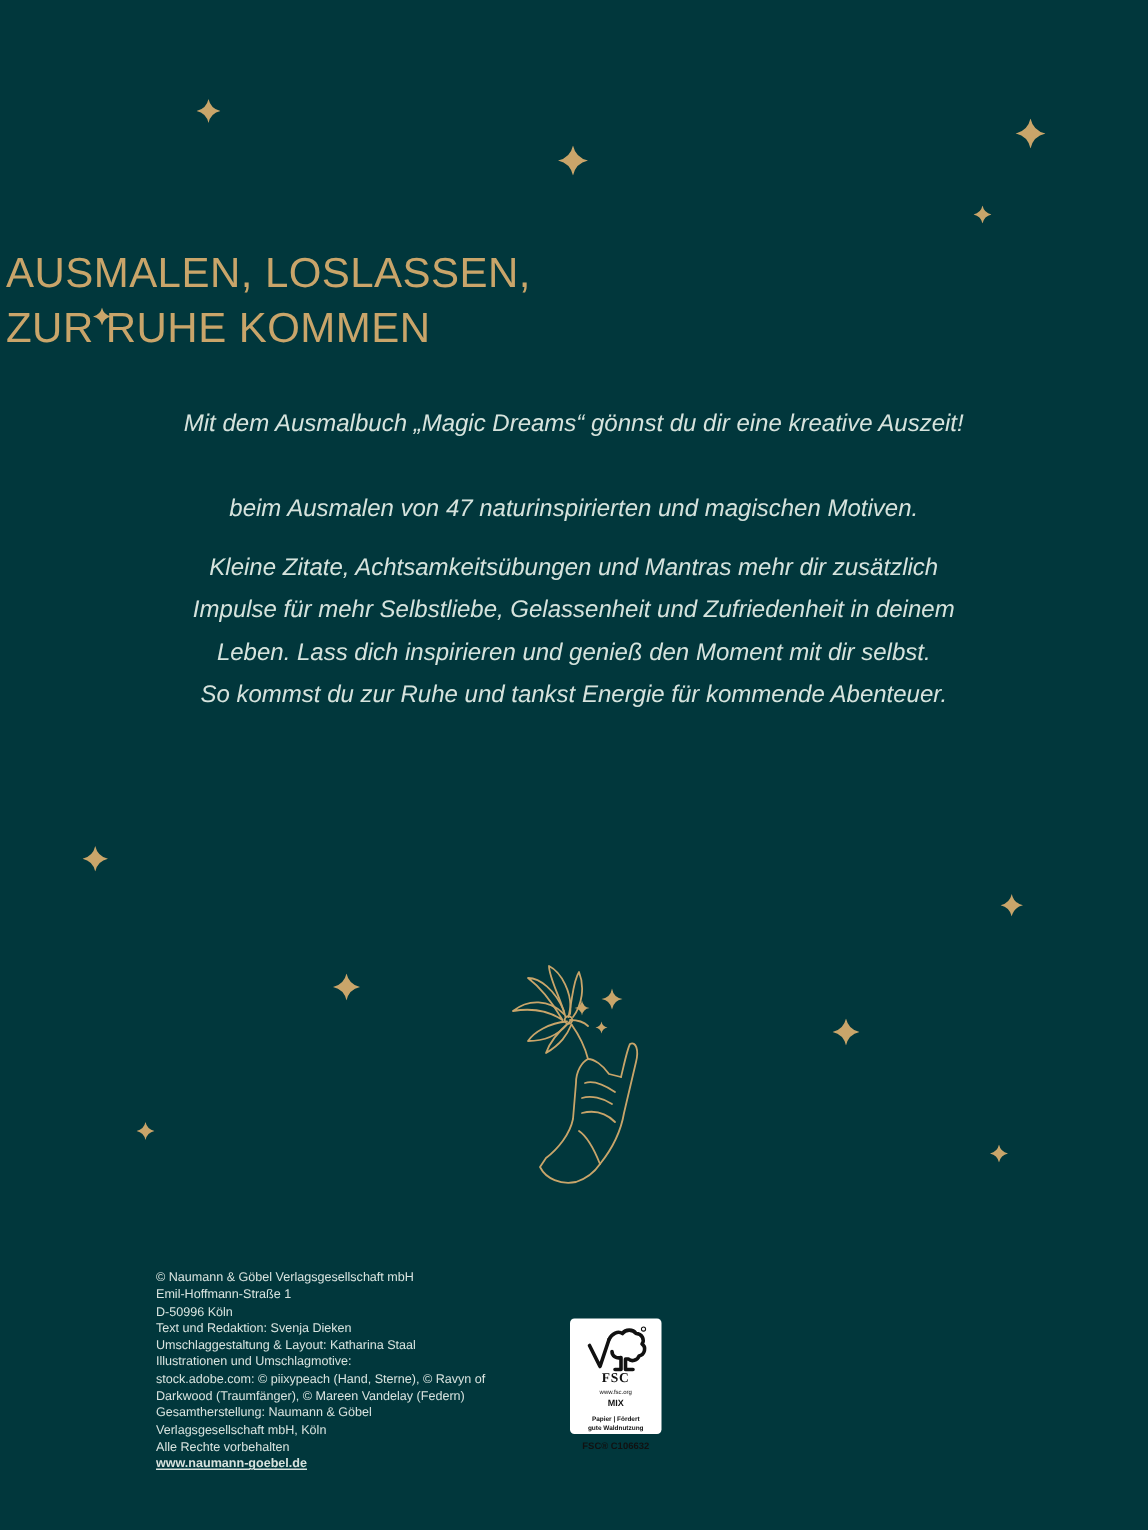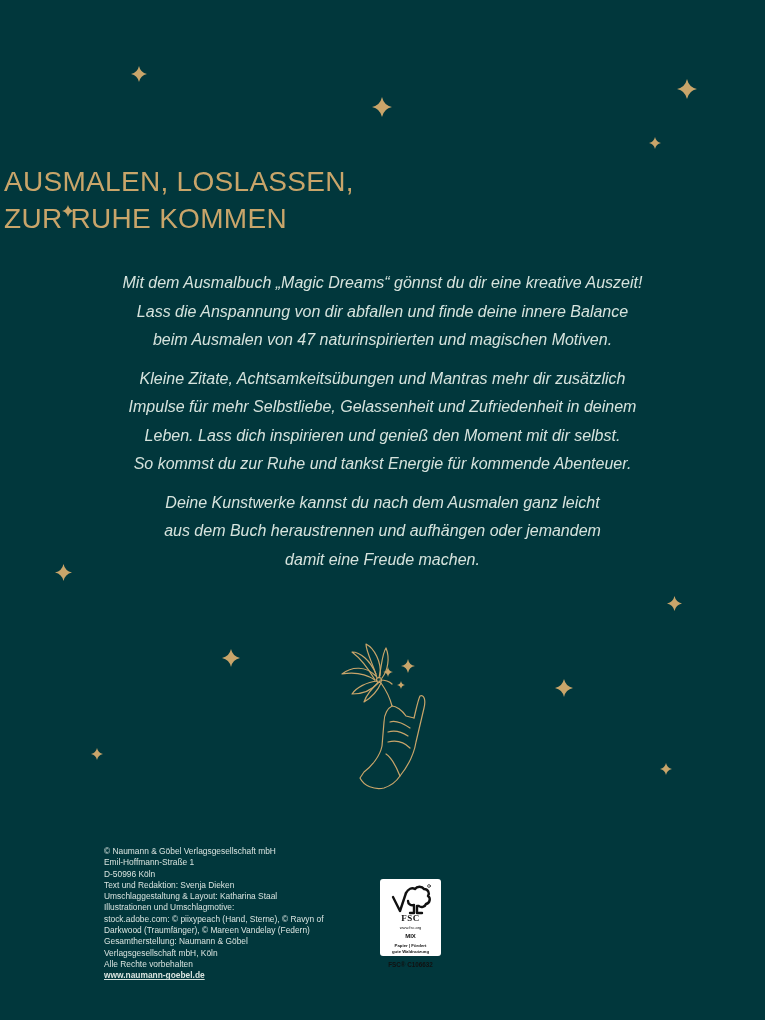--- a/index.html
+++ b/index.html
@@ -107,33 +107,28 @@
   </div>
 
 <h1 class="heading" style="margin:0;">
   <div>AUSMALEN, LOSLASSEN,</div>
   <div>ZUR RUHE KOMMEN</div>
 </h1>
 
 <div class="body-text">
   <p>
     <span>Mit dem Ausmalbuch „Magic Dreams“ gönnst du dir eine kreative Auszeit!</span><br>
-    <span>Lass die Anspannung von dir abfallen und finde deine innere Balance</span><br>
+    <br>
     <span>beim Ausmalen von 47 naturinspirierten und magischen Motiven.</span>
   </p>
   <p>
     <span>Kleine Zitate, Achtsamkeitsübungen und Mantras mehr dir zusätzlich</span><br>
     <span>Impulse für mehr Selbstliebe, Gelassenheit und Zufriedenheit in deinem</span><br>
     <span>Leben. Lass dich inspirieren und genieß den Moment mit dir selbst.</span><br>
     <span>So kommst du zur Ruhe und tankst Energie für kommende Abenteuer.</span>
-  </p>
-  <p>
-    <span>Deine Kunstwerke kannst du nach dem Ausmalen ganz leicht</span><br>
-    <span>aus dem Buch heraustrennen und aufhängen oder jemandem</span><br>
-    <span>damit eine Freude machen.</span>
   </p>
 </div>
 
 <div class="illustration">
   <svg width="110" height="156" viewBox="0 0 110 156" fill="none" stroke="#c9a56a" stroke-width="1.2" stroke-linejoin="round" stroke-linecap="round">
 
     <path d="M45 42 C38 30 30 20 22 14 C30 14 40 22 46 36"></path>
     <path d="M45 42 C36 36 24 34 12 36 C22 28 36 28 46 38"></path>
     <path d="M47 40 C44 28 36 14 36 6 C44 10 52 24 50 38"></path>
     <path d="M49 40 C52 26 52 16 56 10 C60 20 58 32 52 40"></path>

